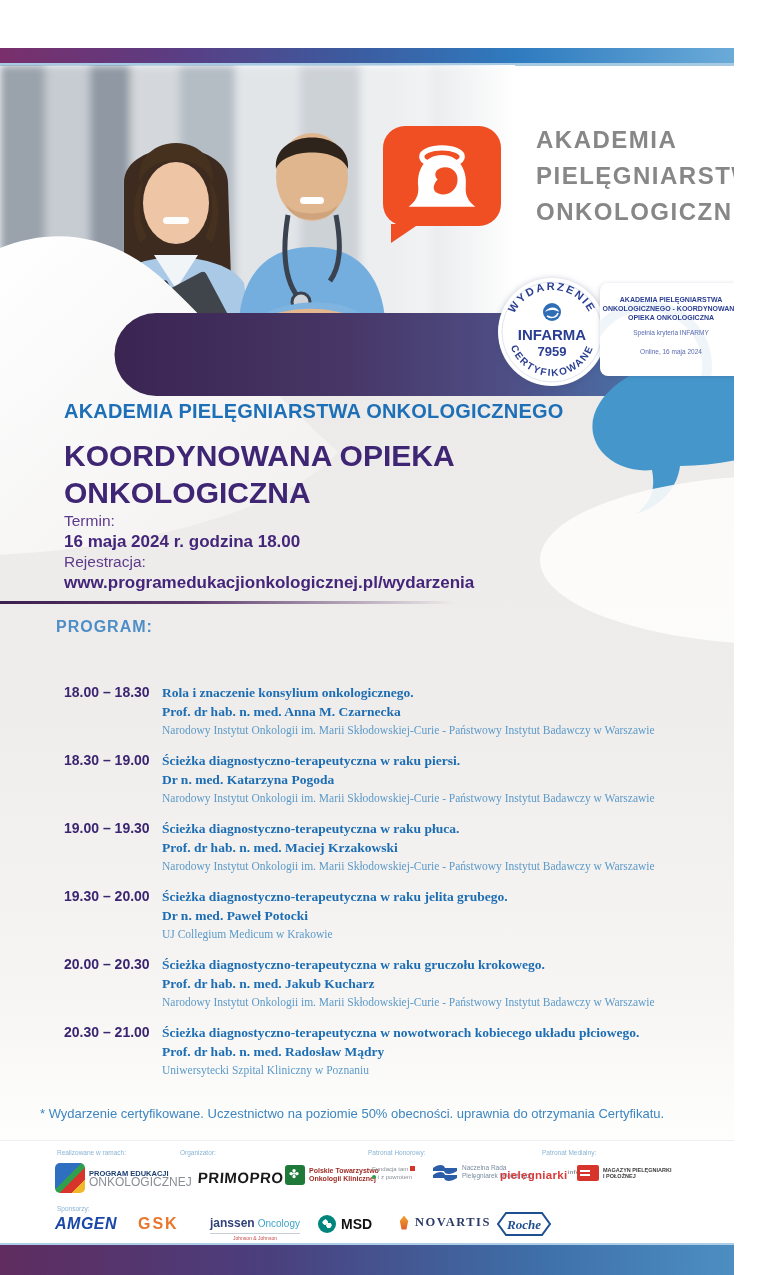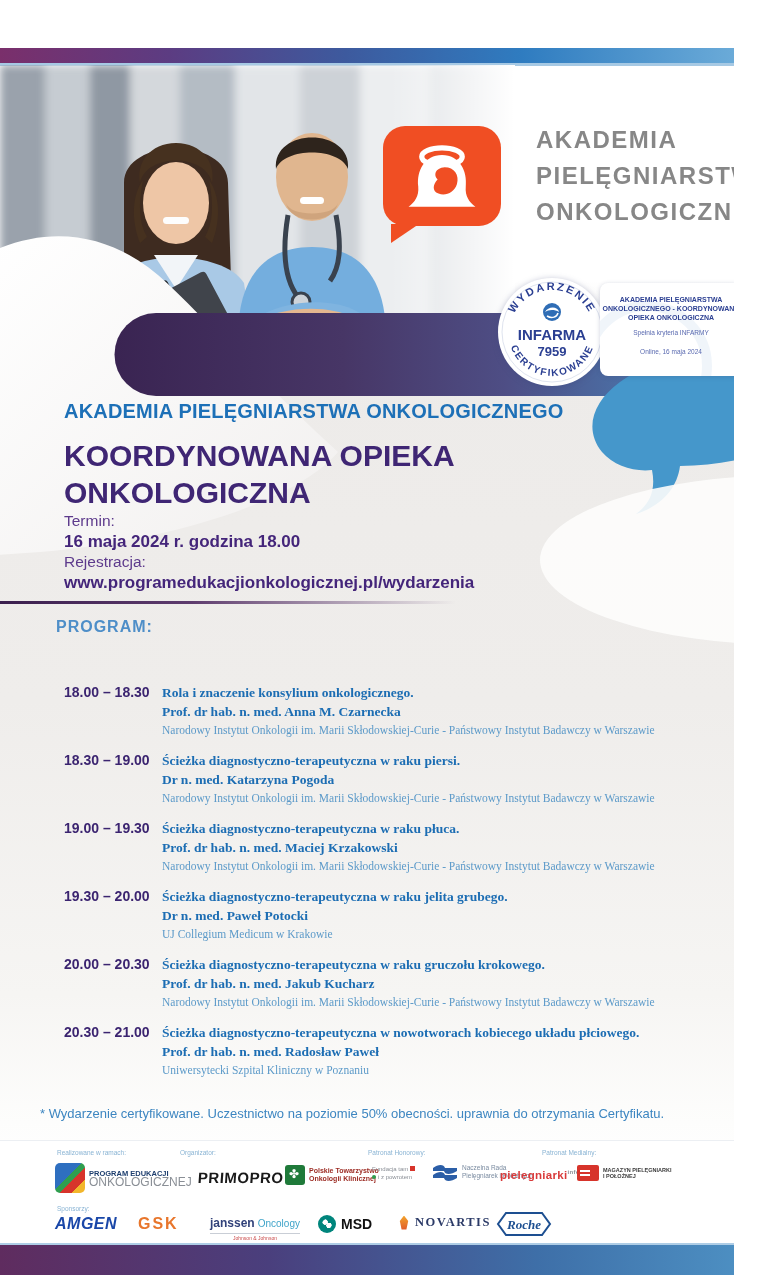--- a/index.html
+++ b/index.html
@@ -272,21 +272,21 @@
       <div class="body">
         <div class="title">Ścieżka diagnostyczno-terapeutyczna w raku gruczołu krokowego.</div>
         <div class="speaker">Prof. dr hab. n. med. Jakub Kucharz</div>
         <div class="inst">Narodowy Instytut Onkologii im. Marii Skłodowskiej-Curie - Państwowy Instytut Badawczy w Warszawie</div>
       </div>
     </div>
     <div class="session">
       <div class="time">20.30 – 21.00</div>
       <div class="body">
         <div class="title">Ścieżka diagnostyczno-terapeutyczna w nowotworach kobiecego układu płciowego.</div>
-        <div class="speaker">Prof. dr hab. n. med. Radosław Paweł</div>
+        <div class="speaker">Prof. dr hab. n. med. Radosław Mądry</div>
         <div class="inst">Uniwersytecki Szpital Kliniczny w Poznaniu</div>
       </div>
     </div>
   </div>
 
   <div class="footnote">* Wydarzenie certyfikowane. Uczestnictwo na poziomie 50% obecności. uprawnia do otrzymania Certyfikatu.</div>
 
   <div class="footer">
     <div class="flabel" style="left:57px;top:8px;">Realizowane w ramach:</div>
     <div class="flabel" style="left:180px;top:8px;">Organizator:</div>

